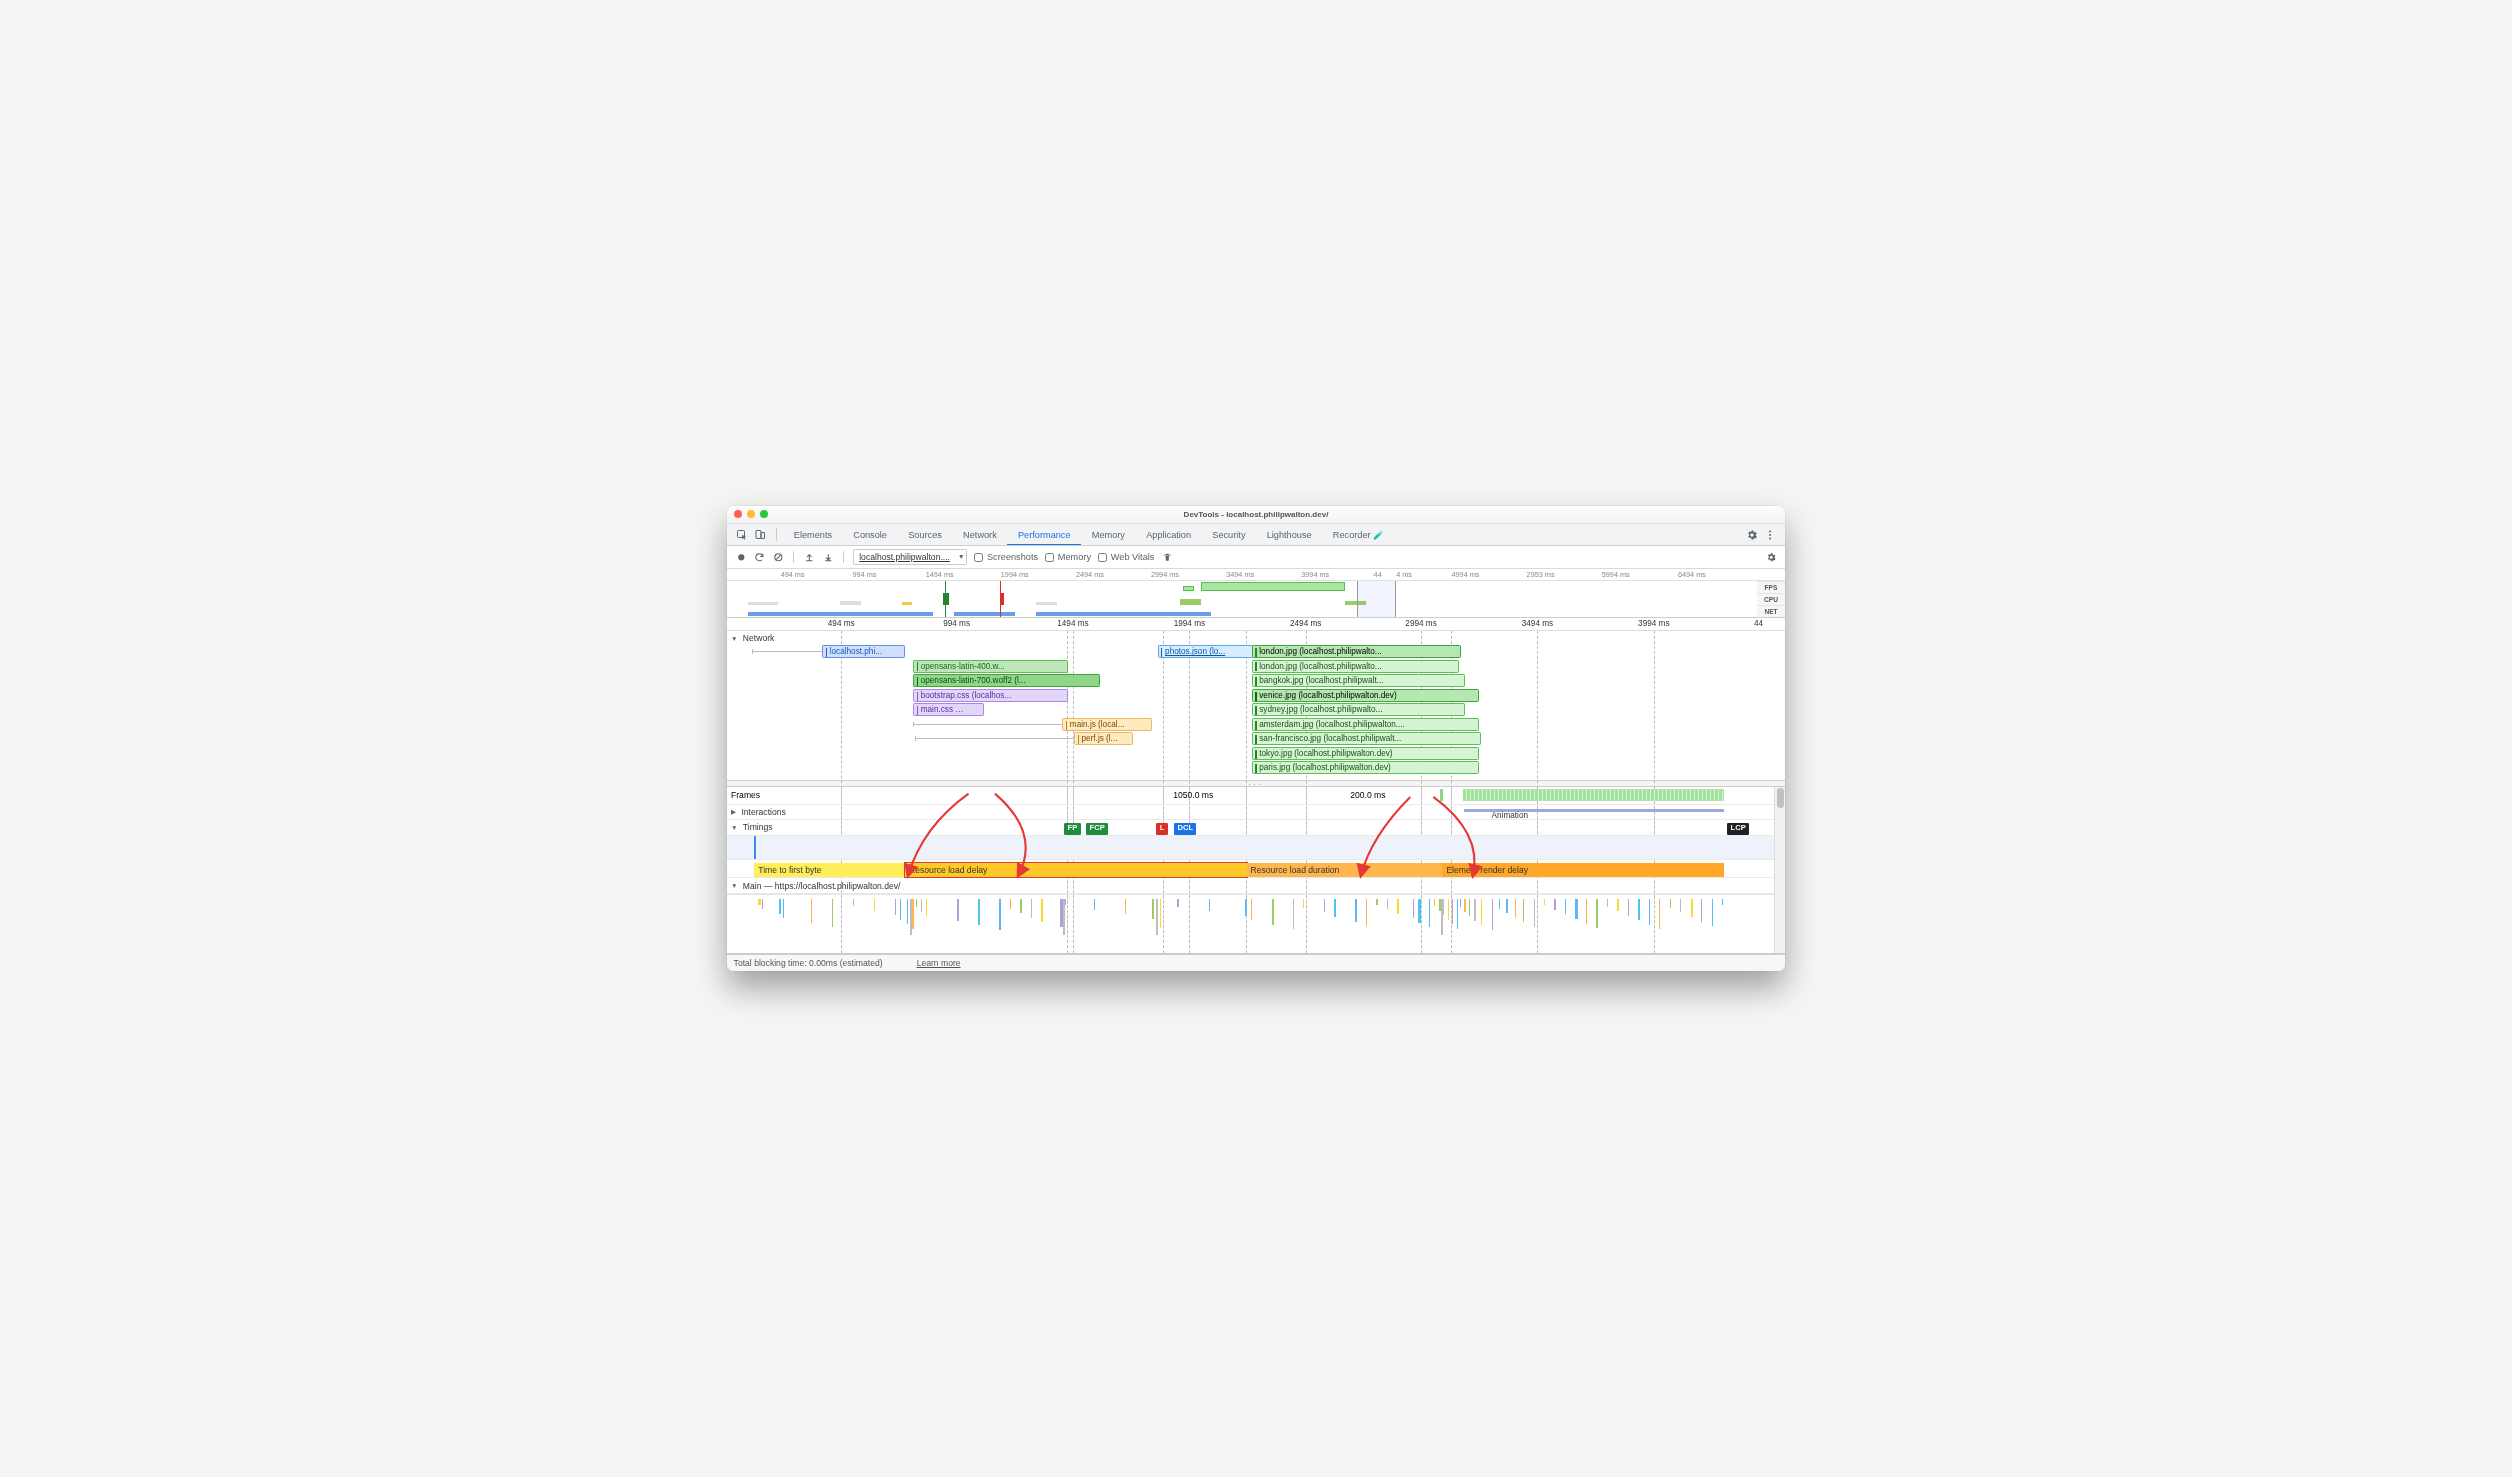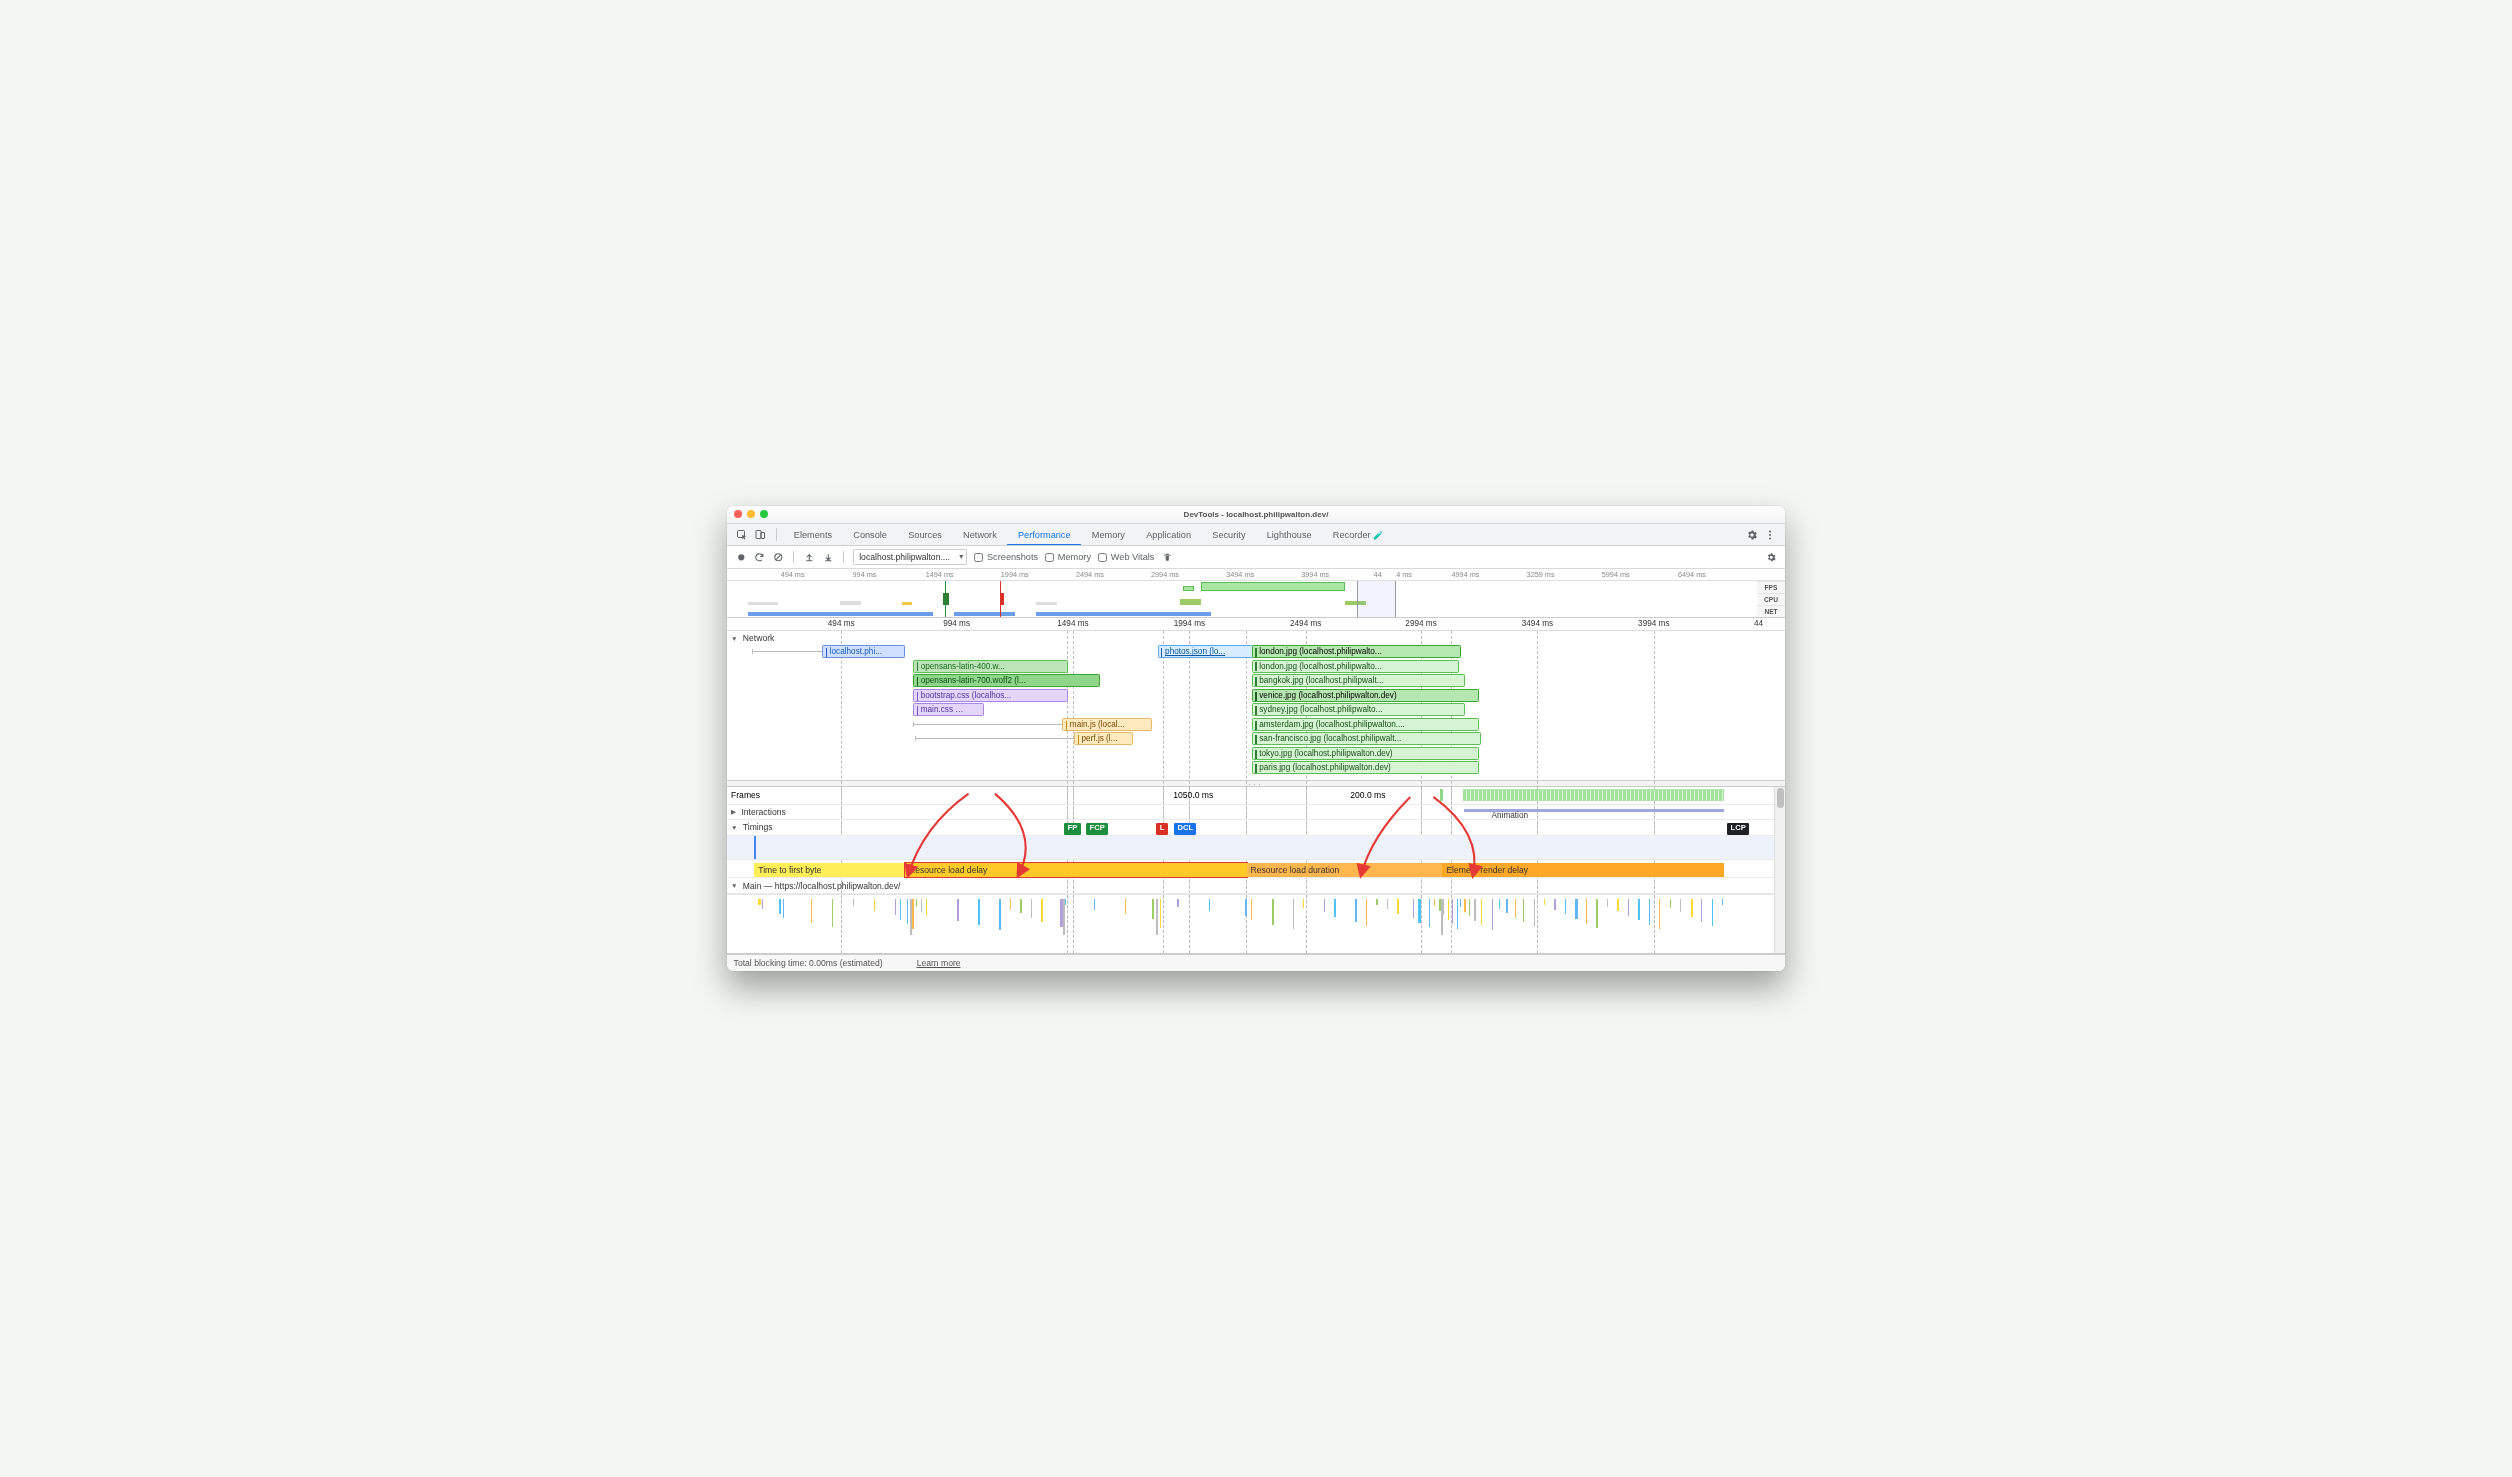--- a/index.html
+++ b/index.html
@@ -79,20 +79,21 @@
   .toolbar select.fake {
     height:16px;
     border:0.7px solid #ccc;
     border-radius:1.3px;
     background:#fff;
     padding:1.3px 16px 1.3px 5.3px;
     font-size:8.6px;
     color:#333;
     appearance:none;
     position:relative;
+    text-decoration:underline;
   }
   .sel-wrap { position:relative; display:inline-block;}
   .sel-wrap::after{
     content:"▾"; position:absolute; right:4px; top:2.6px; font-size:8px; color:#666; pointer-events:none;
   }
   .cb { display:flex; align-items:center; gap:4px; }
   .cb input { width:9.2px; height:9.2px; }
   
   .overview {
     position:relative;
@@ -311,21 +312,21 @@
         <span style="left: 13%;">994 ms</span>
         <span style="left: 20.1%;">1494 ms</span>
         <span style="left: 27.2%;">1994 ms</span>
         <span style="left: 34.3%;">2494 ms</span>
         <span style="left: 41.4%;">2994 ms</span>
         <span style="left: 48.5%;">3494 ms</span>
         <span style="left: 55.6%;">3994 ms</span>
         <span style="left: 61.5%;">44</span>
         <span style="left: 64%;">4 ms</span>
         <span style="left: 69.8%;">4994 ms</span>
-        <span style="left: 76.9%;">3259 ms</span>
+        <span style="left: 76.9%;">2953 ms</span>
         <span style="left: 84%;">5994 ms</span>
         <span style="left: 91.2%;">6494 ms</span>
       </div>
     <div class="ov-body">
       <div class="ov-fps">
         <div class="greenbar" style="left:44.3%;width:1%;height:5.3px;top:5.3px"></div>
         <div class="greenbar" style="left:46%;width:14%;"></div>
       </div>
       <div class="ov-cpu" id="ov-cpu">
         <div style="position:absolute;bottom:0;left:2%;width:3%;height:20%;background:#ddd"></div>

